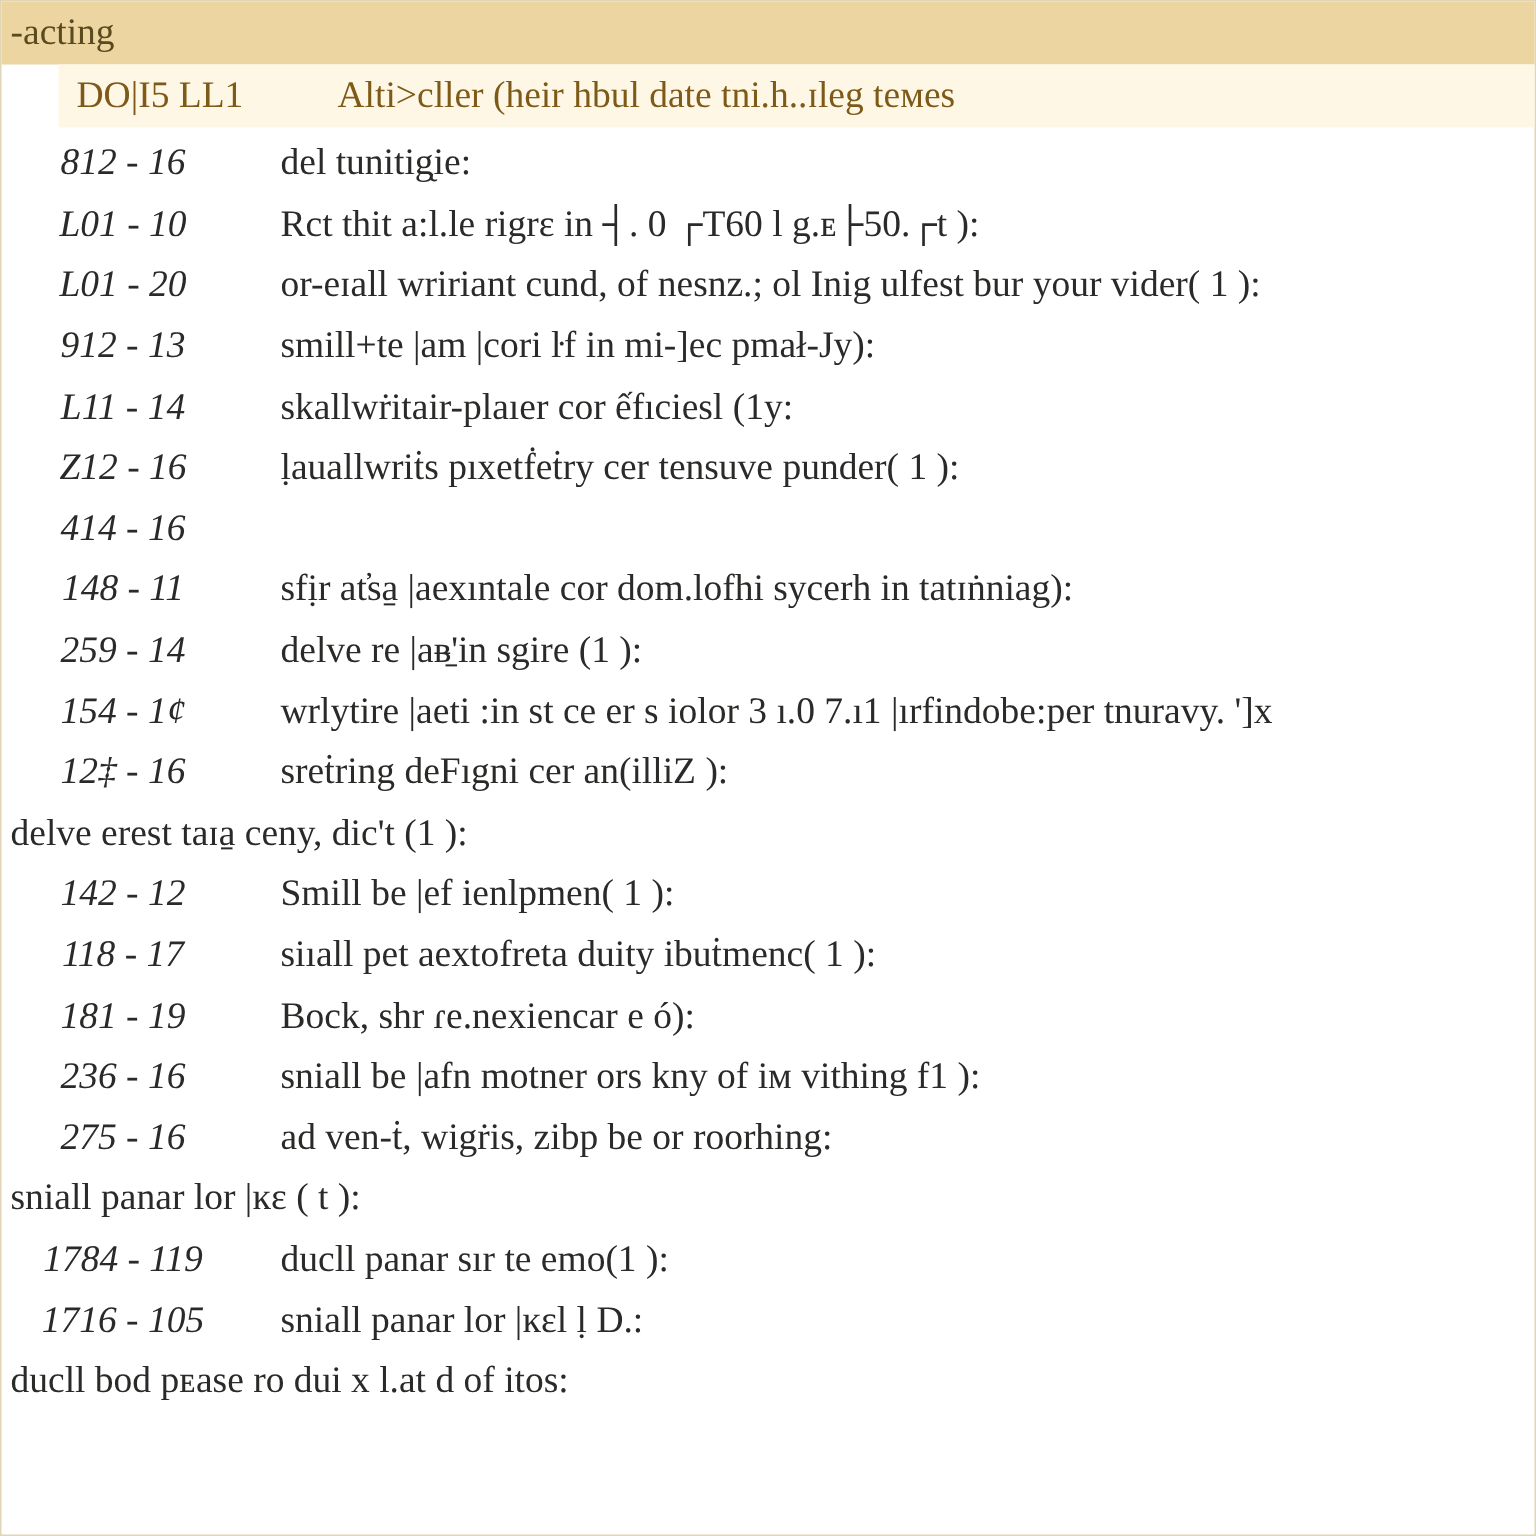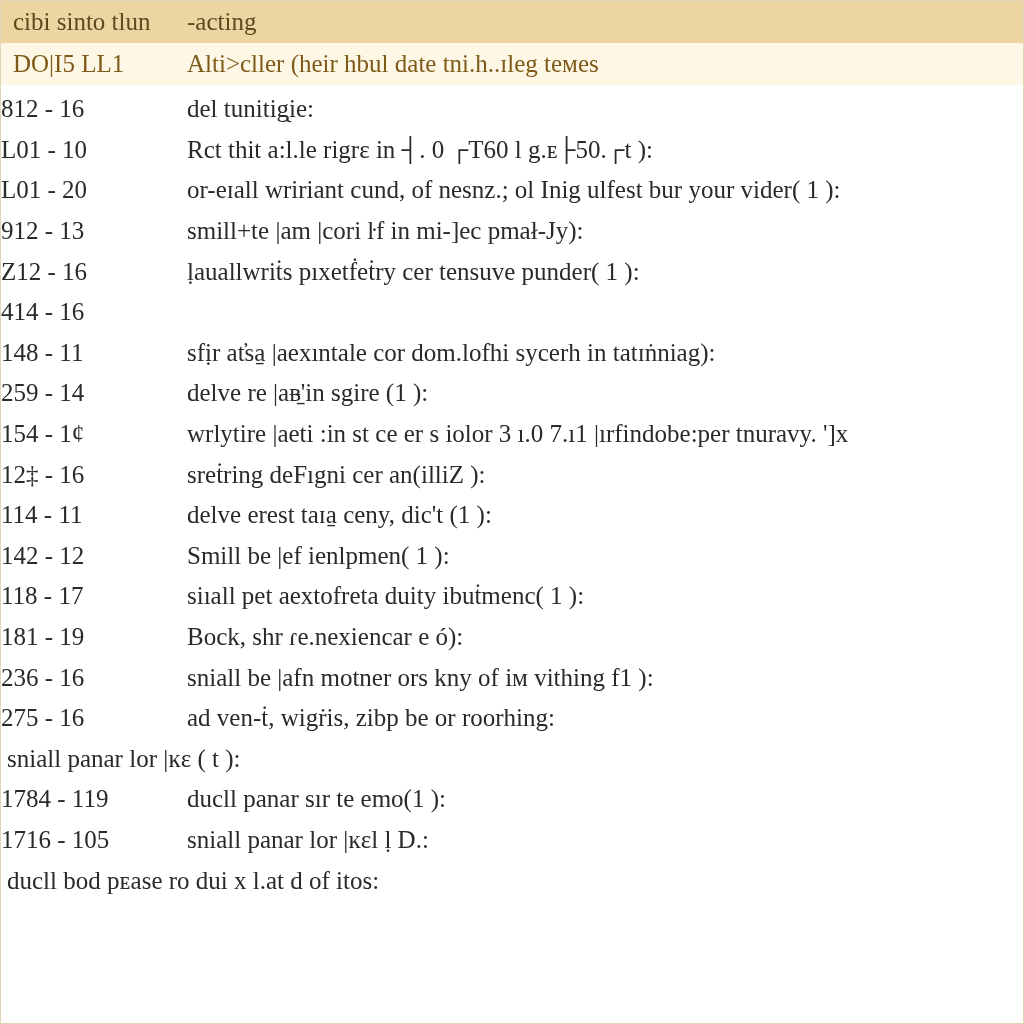--- a/index.html
+++ b/index.html
@@ -27,20 +27,21 @@
     font-size: 25px;
     color: #5a4a20;
   }
   .header2 {
     display: flex;
     align-items: center;
     height: 42px;
     background: #fff7e6;
     font-size: 25px;
     color: #7e5a18;
+    margin-left: 38px;
   }
   .header1 .col-code,
   .header2 .col-code {
     width: 180px;
     padding-left: 12px;
     box-sizing: border-box;
     white-space: nowrap;
   }
   .header1 .col-desc,
   .header2 .col-desc {
@@ -53,42 +54,42 @@
     padding-top: 4px;
   }
   .row {
     display: flex;
     align-items: center;
     height: 40.6px;
     font-size: 25px;
   }
   .row .col-code {
     width: 180px;
-    text-align: left;
+    text-align: center;
     padding-right: 18px;
     box-sizing: border-box;
     white-space: nowrap;
     font-variant-numeric: lining-nums;
+    font-style: italic;
   }
   .row .col-desc {
     flex: 1;
     padding-left: 6px;
     box-sizing: border-box;
     white-space: nowrap;
     overflow: hidden;
     text-overflow: ellipsis;
   }
 </style>
 </head>
 <body>
 
 <div class="panel">
 
   <div class="header1">
-    <div class="col-code">cibi sinto tlun</div>
     <div class="col-desc">-acting</div>
   </div>
 
   <div class="header2">
     <div class="col-code">DO|I5 LL1</div>
     <div class="col-desc">Alti&gt;cller (heir hbul date tni.h..ɪleg teᴍes</div>
   </div>
 
   <div class="rows" id="rows-container">
       <div class="row">
@@ -101,20 +102,24 @@
       </div>
       <div class="row">
         <div class="col-code">L01 - 20</div>
         <div class="col-desc">or-eɪall wririant cund, of nesnz.; ol Inig ulfest bur your vider( 1 ):</div>
       </div>
       <div class="row">
         <div class="col-code">912 - 13</div>
         <div class="col-desc">smill+te |am |cori ŀf in mi-]ec pmał-Jy):</div>
       </div>
       <div class="row">
+        <div class="col-code">L11 - 14</div>
+        <div class="col-desc">skallwṙitair-plaıer cor ếfıciesl   (1y:</div>
+      </div>
+      <div class="row">
         <div class="col-code">Z12 - 16</div>
         <div class="col-desc">ḷauallwriṫs pıxetḟeṫry cer tensuve punder( 1 ):</div>
       </div>
       <div class="row">
         <div class="col-code">414 - 16</div>
       </div>
       <div class="row">
         <div class="col-code">148 - 11</div>
         <div class="col-desc">sfịr at̕sa̱ |aexıntale cor dom.lofhi sycerh in tatɪṅniag):</div>
       </div>
@@ -124,21 +129,20 @@
       </div>
       <div class="row">
         <div class="col-code">154 - 1ȼ</div>
         <div class="col-desc">wrlytire |aeti :in st ce er s iolor 3 ı.0 7.ı1 |ırfindobe:per tnuravy. ']x</div>
       </div>
       <div class="row">
         <div class="col-code">12‡ - 16</div>
         <div class="col-desc">sreṫring deFıgni cer an(illiZ ):</div>
       </div>
       <div class="row">
-        <div class="col-code">114 - 11</div>
         <div class="col-desc">delve erest taɪa̱ ceny, dic't (1 ):</div>
       </div>
       <div class="row">
         <div class="col-code">142 - 12</div>
         <div class="col-desc">Smill be |ef ienlpmen( 1 ):</div>
       </div>
       <div class="row">
         <div class="col-code">118 - 17</div>
         <div class="col-desc">siıall pet aextofreta duity ibuṫmenc( 1 ):</div>
       </div>

